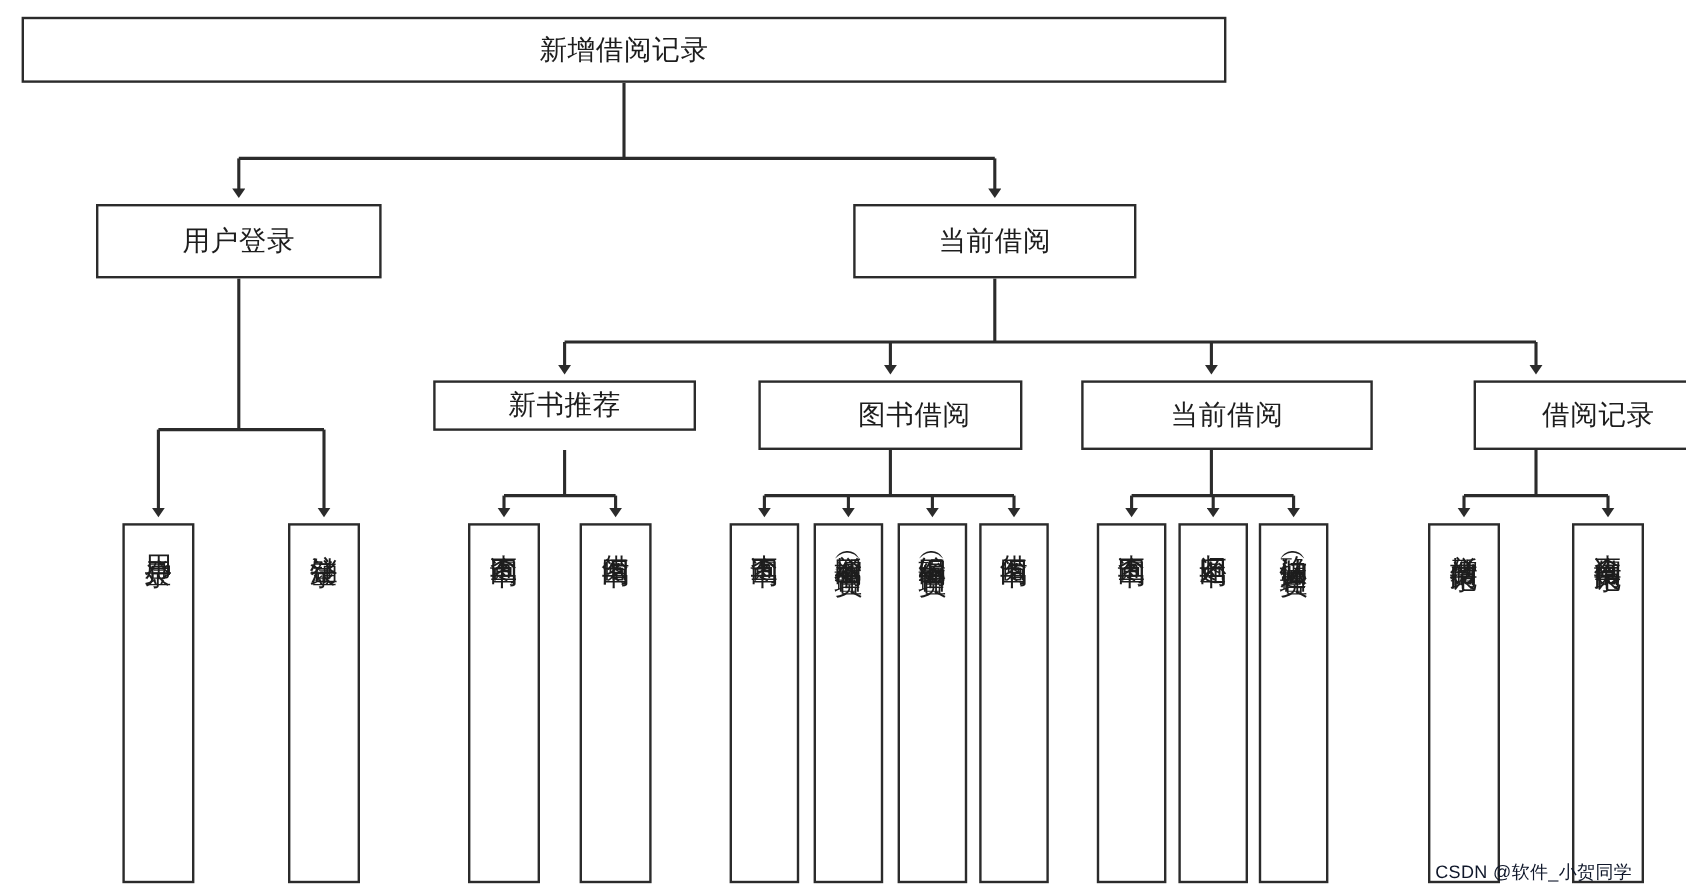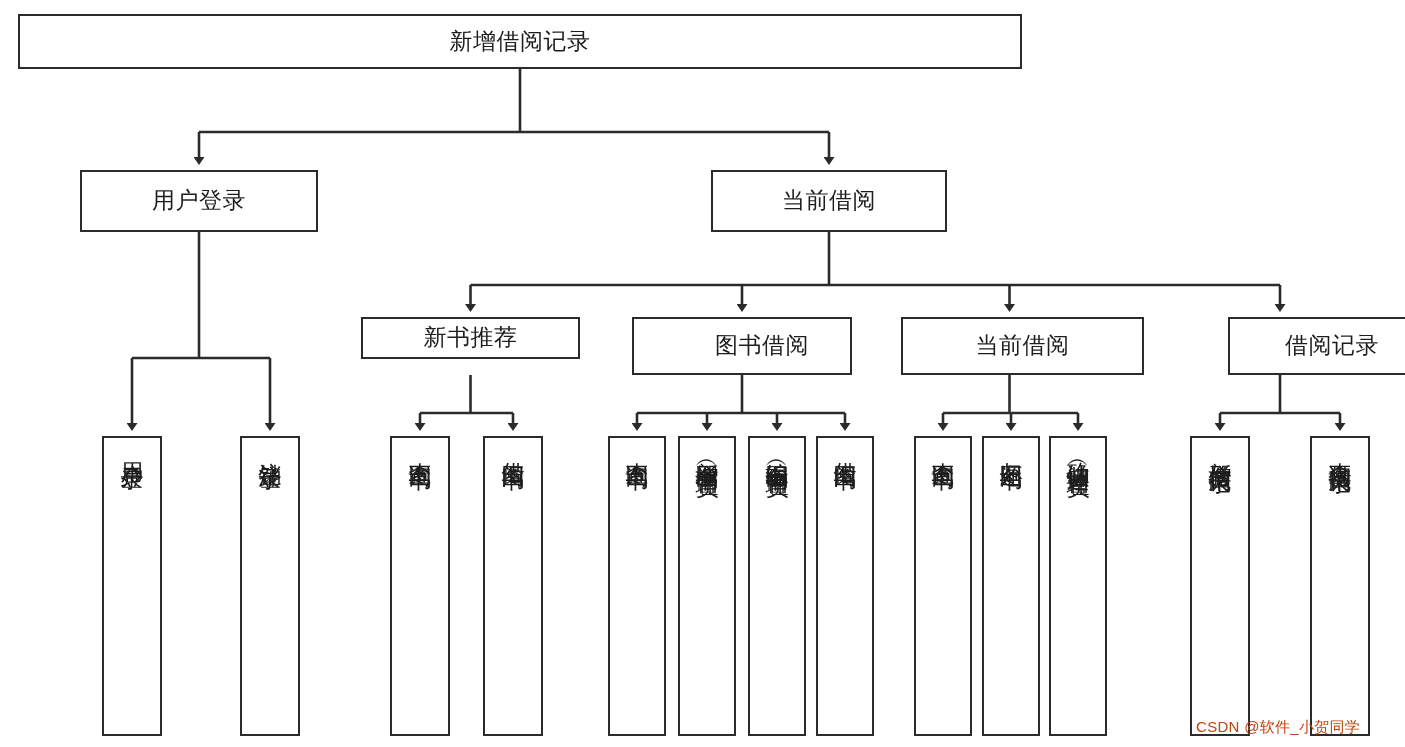--- a/index.html
+++ b/index.html
@@ -57,21 +57,21 @@
     writing-mode: vertical-rl;
     text-orientation: upright;
     font-size: 23px;
     line-height: 1.08;
     letter-spacing: 2px;
     white-space: nowrap;
   }
   .watermark {
     position: absolute;
     font-size: 15px;
-    color: #c2410c;
+    color: #0f172a;
     white-space: nowrap;
     letter-spacing: 0.3px;
   }
 </style>
 </head>
 <body>
 
 <div id="canvas">
 
   <svg id="edges" viewBox="0 0 1405 747">

